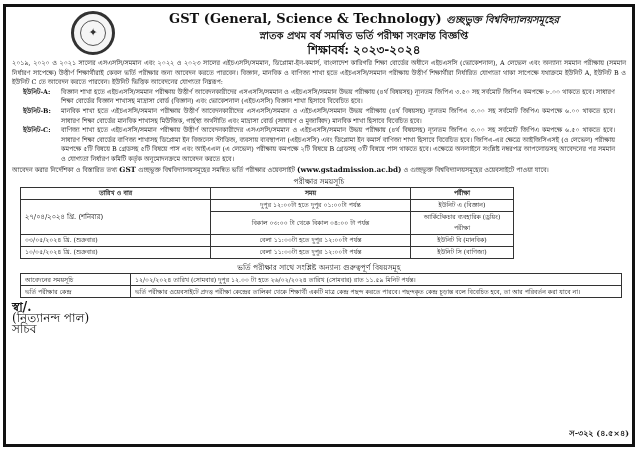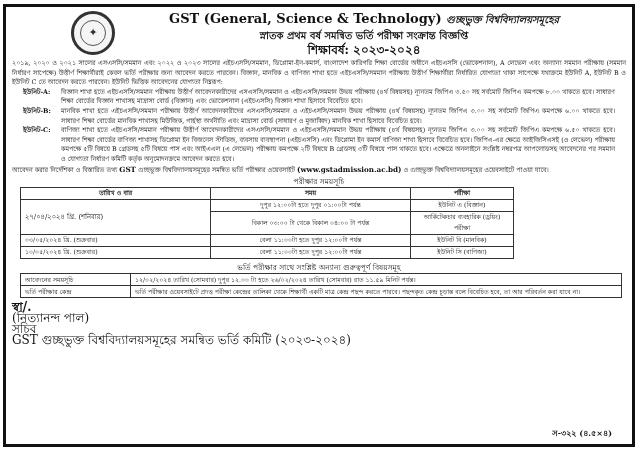--- a/index.html
+++ b/index.html
@@ -33,21 +33,21 @@
   table { border-collapse: collapse; font-size: 6.2px; }
   .sched { margin: 0 6px 0 14px; width: 494px; }
   .sched th, .sched td { border: 1px solid #333; height: 10px; padding: 0 4px; }
   .sched th { font-weight: bold; }
   .sched td.c { text-align: center; }
   .info { margin: 0 6px 0 14px; width: 602px; }
   .info td { border: 1px solid #333; padding: 1px 4px; vertical-align: top; line-height: 9px; }
   .info td.k { width: 110px; }
   .footer-note { padding: 3px 6px; font-size: 6.4px; line-height: 10px; }
   .sign { padding: 0 6px; font-size: 12px; line-height: 11px; margin-top: 4px; }
-  .code { position: absolute; right: 20px; bottom: 4px; font-size: 8px; font-weight: bold; }
+  .code { position: absolute; right: 3px; bottom: 4px; font-size: 8px; font-weight: bold; }
 </style>
 </head>
 <body>
 
 <div class="page">
   <div class="header">
     <div class="logo">
         <span class="logo-inner">✦</span>
       </div>
     <div class="title-block">
@@ -125,17 +125,16 @@
       <td>ভর্তি পরীক্ষার ওয়েবসাইটে প্রদত্ত পরীক্ষা কেন্দ্রের তালিকা থেকে শিক্ষার্থী একটি মাত্র কেন্দ্র পছন্দ করতে পারবে। পছন্দকৃত কেন্দ্র চূড়ান্ত বলে বিবেচিত হবে, তা আর পরিবর্তন করা যাবে না।</td>
     </tr>
   </tbody>
     </table>
 
 
   <div class="sign">
     <div style="font-weight:bold">স্বা/.</div>
     <div>(নিত্যানন্দ পাল)</div>
     <div>সচিব</div>
-    <div>GST গুচ্ছভুক্ত বিশ্ববিদ্যালয়সমূহের সমন্বিত ভর্তি কমিটি (২০২৩-২০২৪)</div>
   </div>
 
   <div class="code">স-৩২২ (৪.৫×৪)</div>
 </div>
 
 </body></html>

